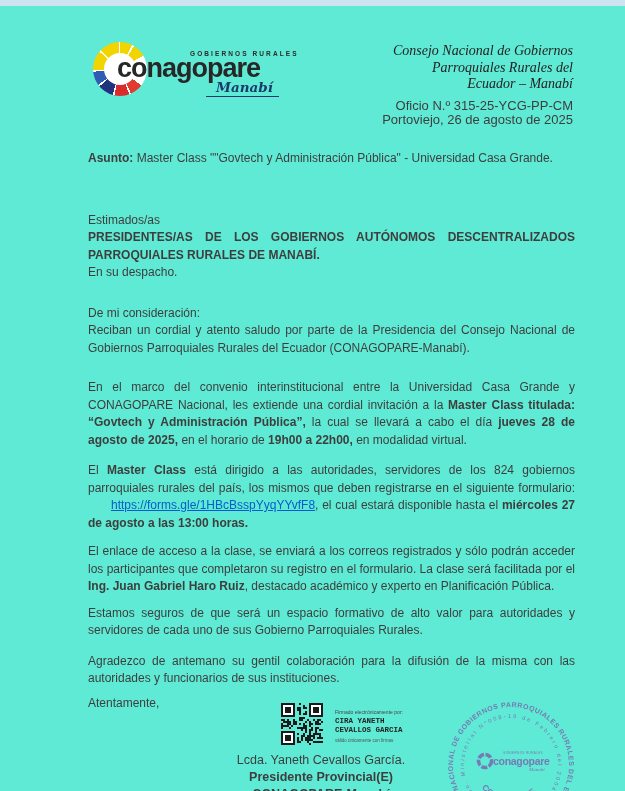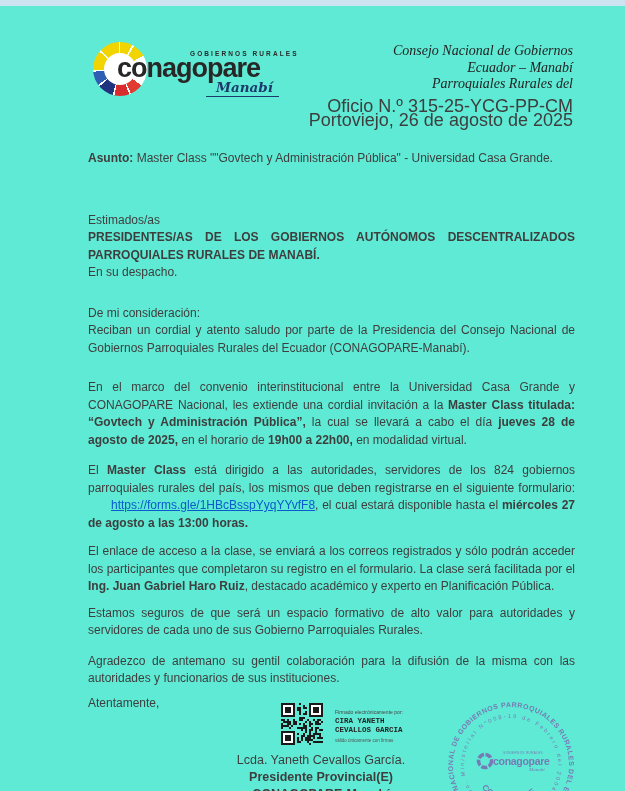--- a/index.html
+++ b/index.html
@@ -26,21 +26,21 @@
       letter-spacing:-1px;color:#272727;white-space:nowrap;}
   .logo-region{position:absolute;left:113px;top:39px;font-family:"DejaVu Serif",serif;
       font-style:italic;font-weight:bold;font-size:13.5px;color:#1b3a6b;
       border-bottom:1.5px solid #1b3a6b;padding:0 6px 1px 10px;}
 
   
   .org{position:absolute;top:43px;right:52px;text-align:right;
       font-family:"Liberation Serif",serif;font-style:italic;font-size:14px;
       line-height:16.5px;color:#222;}
   .oficio{position:absolute;top:99px;right:52px;text-align:right;
-      font-size:18px;line-height:14px;color:#3e3e3e;}
+      font-size:13px;line-height:14px;color:#3e3e3e;}
 
   
   .doc{position:absolute;left:88px;top:150px;width:487px;font-size:12px;
       line-height:17.5px;text-align:justify;}
   .doc p{margin:0 0 11px 0;}
   p.subject{margin-bottom:44px;}
   p.recipient{margin-bottom:23px;}
   p.consid{margin-bottom:22px;}
   p.marco{margin-bottom:13px;}
   p.master{margin-bottom:11px;}
@@ -75,22 +75,22 @@
 
   <div class="logo">
     <div class="ring"></div>
     <div class="logo-tagline">GOBIERNOS RURALES</div>
     <div class="logo-word">conagopare</div>
     <div class="logo-region">Manabí</div>
   </div>
 
   <div class="org">
     <div>Consejo Nacional de Gobiernos</div>
+    <div>Parroquiales Rurales del</div>
     <div>Ecuador – Manabí</div>
-    <div>Parroquiales Rurales del</div>
   </div>
   <div class="oficio">
     <div>Oficio N.º 315-25-YCG-PP-CM</div>
     <div>Portoviejo, 26 de agosto de 2025</div>
   </div>
 
   <div class="doc">
     <p class="subject"><span class="b">Asunto: </span><span>Master Class ""Govtech y Administración Pública" - Universidad Casa Grande.</span></p>
     <p class="recipient"><span>Estimados/as</span><br><span class="b">PRESIDENTES/AS DE LOS GOBIERNOS AUTÓNOMOS DESCENTRALIZADOS PARROQUIALES RURALES DE MANABÍ.</span><br><span>En su despacho.</span></p>
     <p class="consid"><span>De mi consideración:</span><br><span>Reciban un cordial y atento saludo por parte de la Presidencia del Consejo Nacional de Gobiernos Parroquiales Rurales del Ecuador (CONAGOPARE-Manabí).</span></p>

